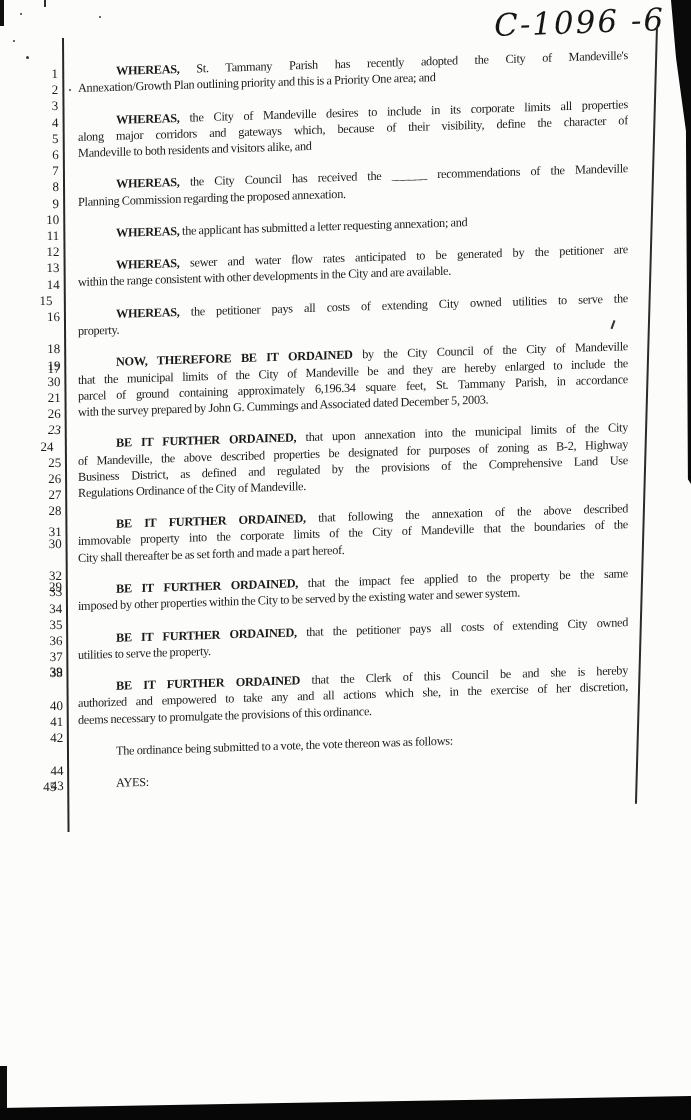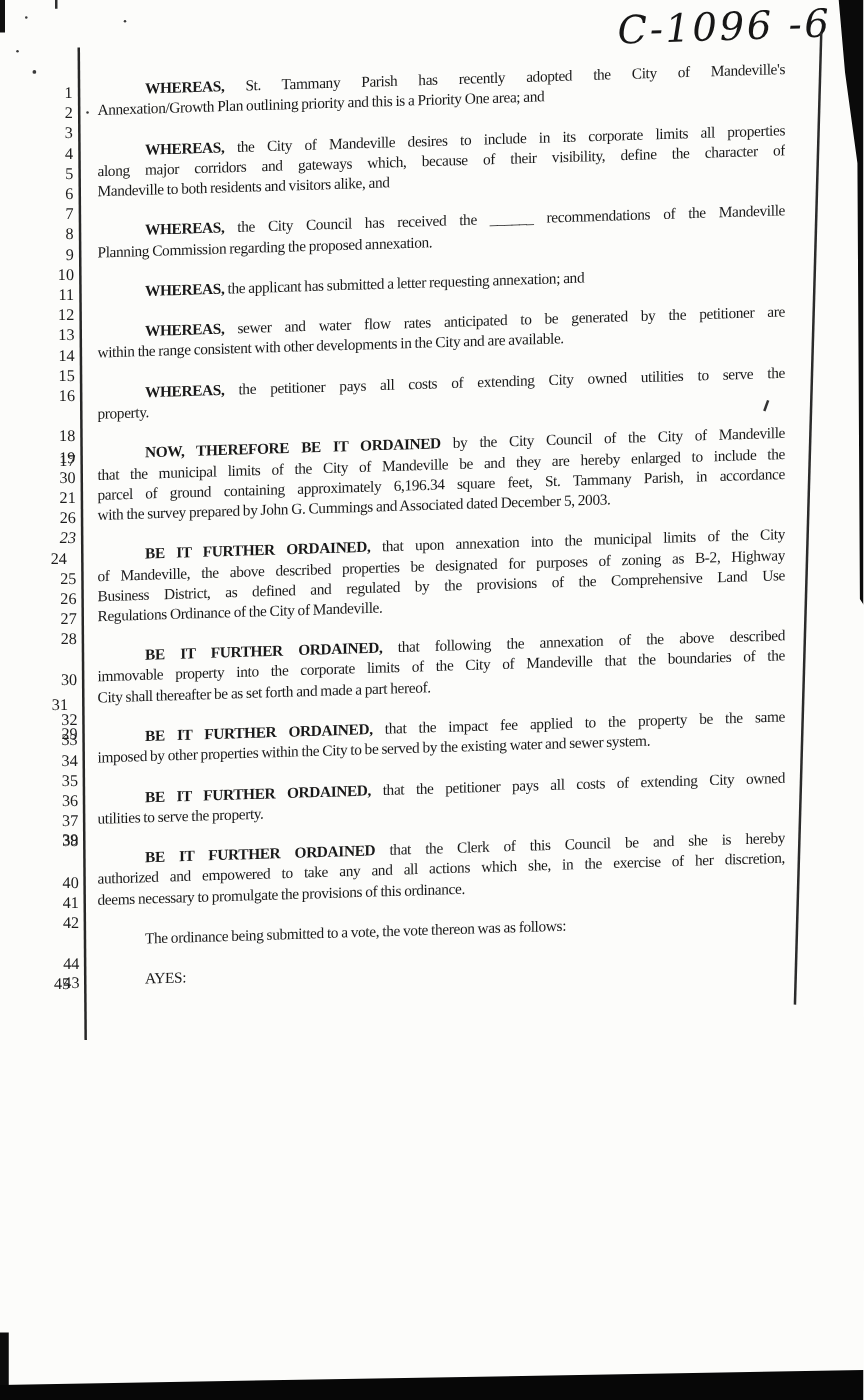--- a/index.html
+++ b/index.html
@@ -73,37 +73,37 @@
       <div class="lnum" style="top: 64.8px;">5</div>
       <div class="lnum" style="top: 81px;">6</div>
       <div class="lnum" style="top: 97.2px;">7</div>
       <div class="lnum" style="top: 113.4px;">8</div>
       <div class="lnum" style="top: 129.6px;">9</div>
       <div class="lnum" style="top: 145.8px;">10</div>
       <div class="lnum" style="top: 162px;">11</div>
       <div class="lnum" style="top: 178.2px;">12</div>
       <div class="lnum" style="top: 194.4px;">13</div>
       <div class="lnum" style="top: 210.6px;">14</div>
-      <div class="lnum" style="top: 226.8px;">15</div>
+      <div class="lnum" style="top: 226.8px; text-align: center;">15</div>
       <div class="lnum" style="top: 243px;">16</div>
       <div class="lnum" style="top: 259.2px; margin-top: 36px;">17</div>
       <div class="lnum" style="top: 275.4px;">18</div>
       <div class="lnum" style="top: 291.6px;">19</div>
       <div class="lnum" style="top: 307.8px;">30</div>
       <div class="lnum" style="top: 324px;">21</div>
       <div class="lnum" style="top: 340.2px;">26</div>
       <div class="lnum" style="top: 356.4px; font-style: italic;">23</div>
       <div class="lnum" style="top: 372.6px; text-align: center;">24</div>
       <div class="lnum" style="top: 388.8px;">25</div>
       <div class="lnum" style="top: 405px;">26</div>
       <div class="lnum" style="top: 421.2px;">27</div>
       <div class="lnum" style="top: 437.4px;">28</div>
       <div class="lnum" style="top: 465px; margin-top: 48px;">29</div>
       <div class="lnum" style="top: 469.8px;">30</div>
-      <div class="lnum" style="top: 490px; text-align: center;">31</div>
+      <div class="lnum" style="top: 458px;">31</div>
       <div class="lnum" style="top: 502.2px;">32</div>
       <div class="lnum" style="top: 518.4px;">33</div>
       <div class="lnum" style="top: 534.6px;">34</div>
       <div class="lnum" style="top: 550.8px;">35</div>
       <div class="lnum" style="top: 567px;">36</div>
       <div class="lnum" style="top: 583.2px;">37</div>
       <div class="lnum" style="top: 599.4px;">38</div>
       <div class="lnum" style="top: 598px;">39</div>
       <div class="lnum" style="top: 631.8px;">40</div>
       <div class="lnum" style="top: 648px;">41</div>

